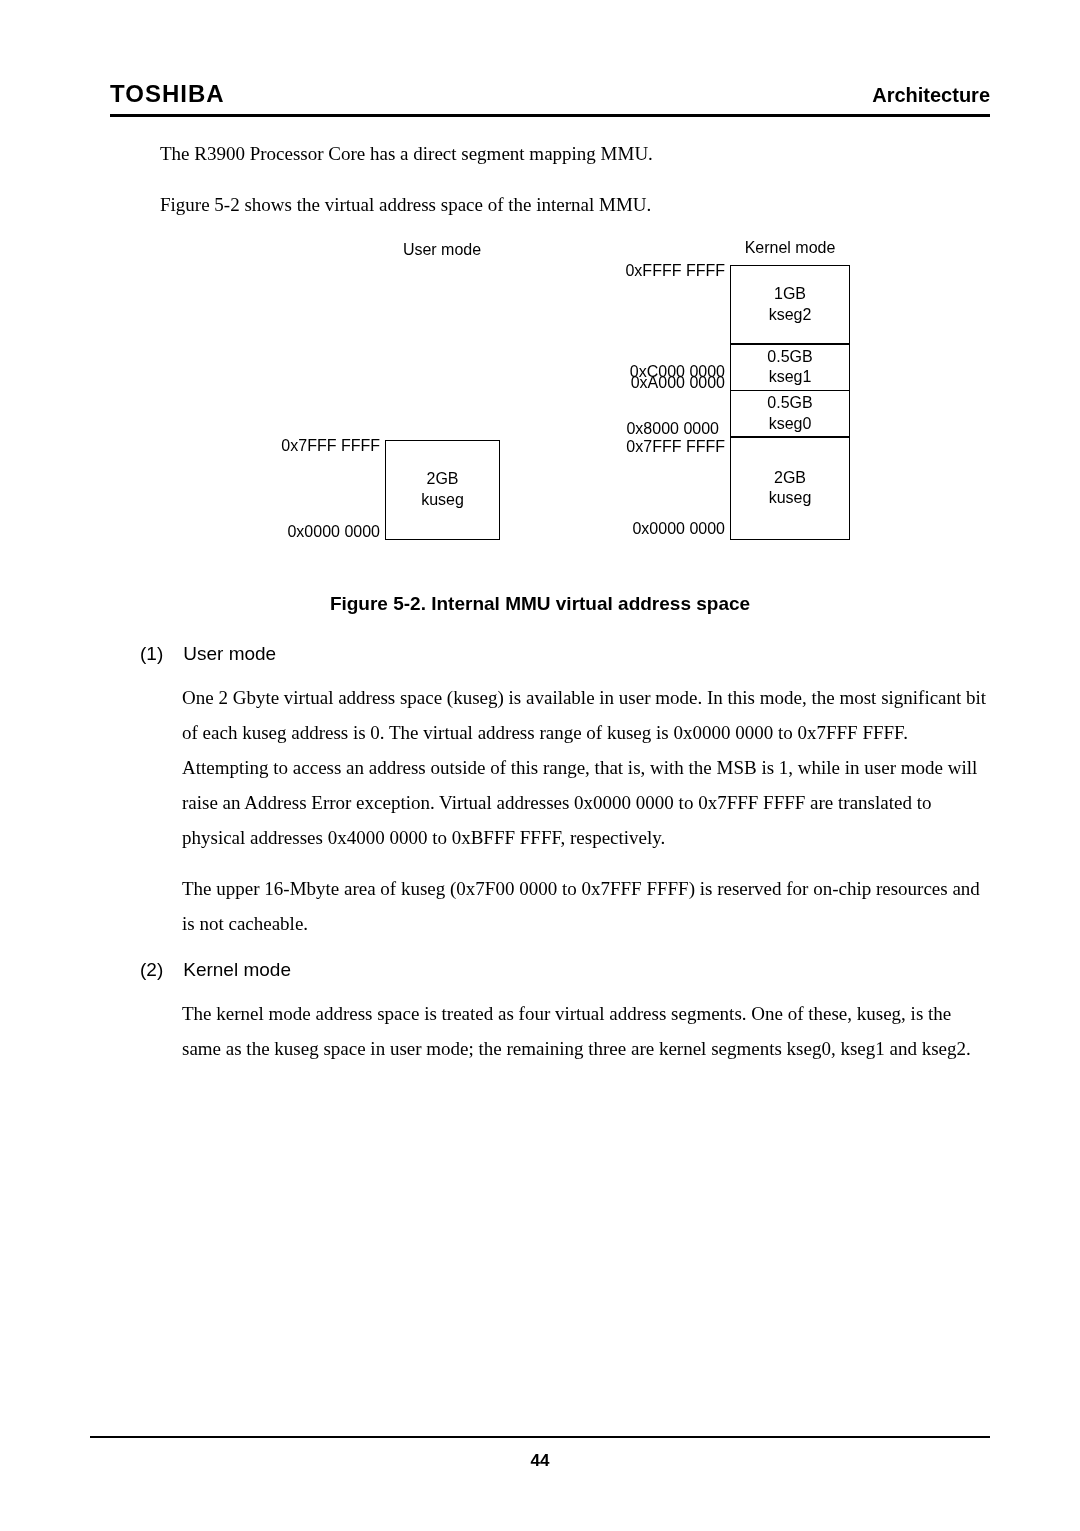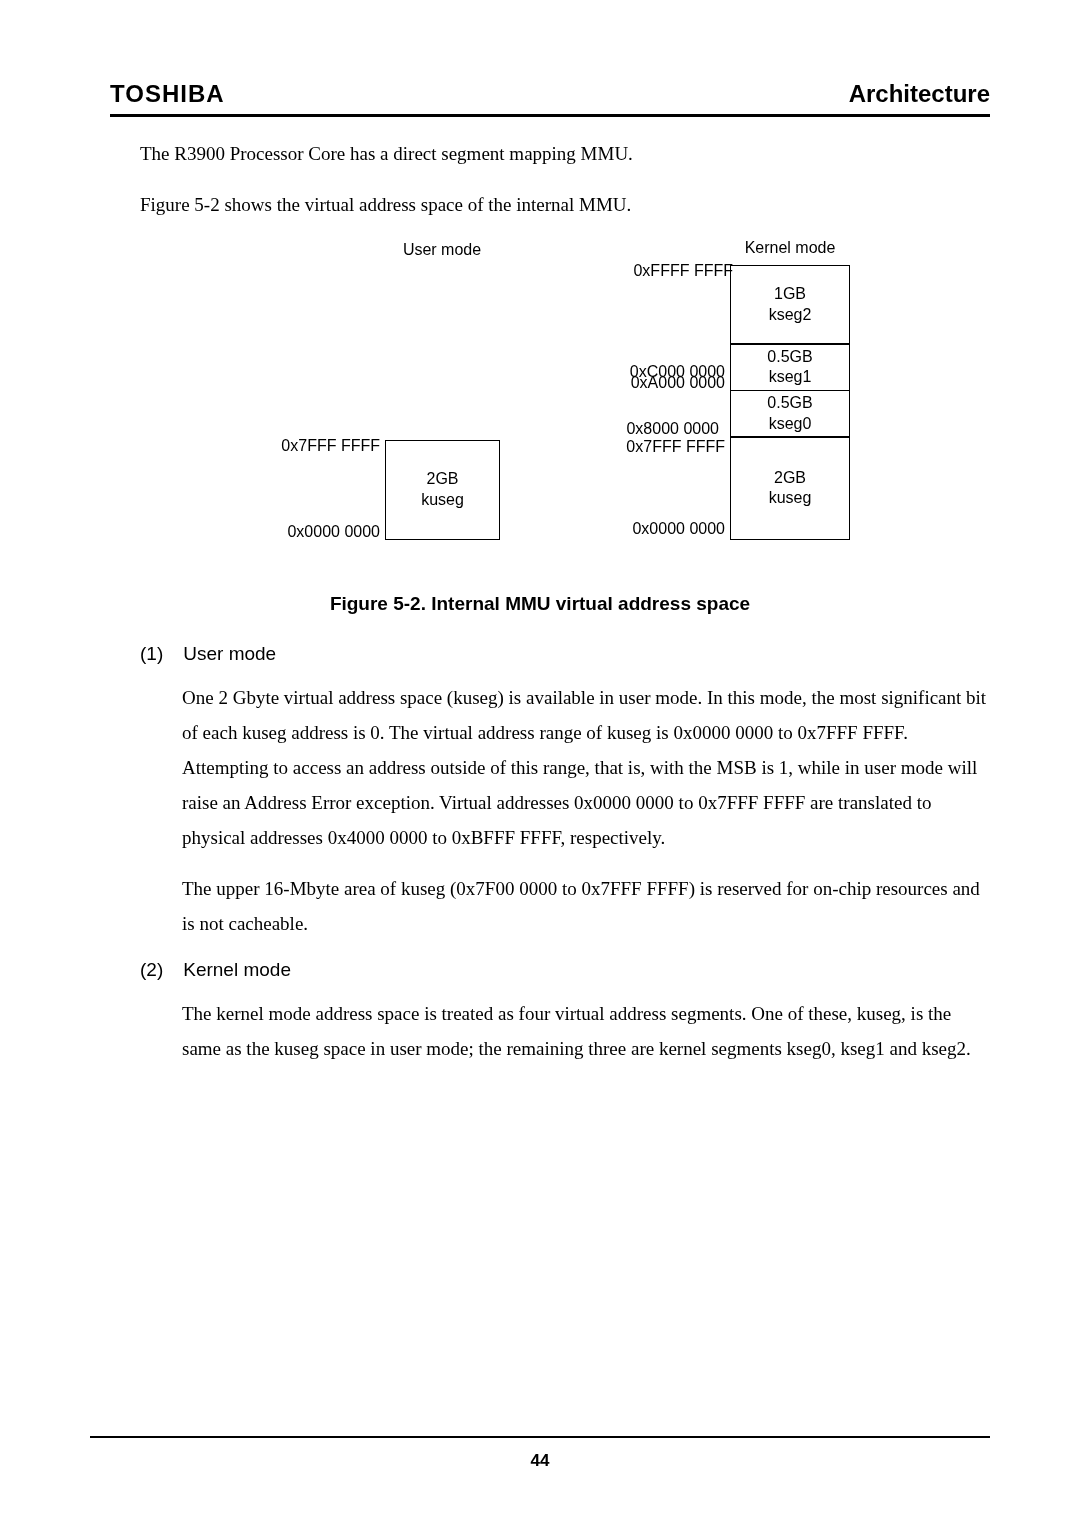--- a/index.html
+++ b/index.html
@@ -29,32 +29,32 @@
   }
   .brand {
     font-family: Arial, Helvetica, sans-serif;
     font-weight: 900;
     letter-spacing: 1px;
     font-size: 24px;
   }
   .chapter {
     font-family: Arial, Helvetica, sans-serif;
     font-weight: 700;
-    font-size: 24px;
+    font-size: 20px;
   }
 
   .section-heading {
     margin-top: 65px;
     font-family: Arial, Helvetica, sans-serif;
     font-size: 22px;
     display: flex;
     gap: 18px;
   }
   .body-text {
-    margin-left: 50px;
+    margin-left: 70px;
     font-size: 19px;
     line-height: 1.55;
   }
   .p {
     margin-top: 22px;
   }
 
   
   .figure {
     margin: 45px auto 20px auto;
@@ -165,21 +165,21 @@
     <div class="seg" style="left:510px; top:125px; width:120px; height:48px;">
       <span class="line1">0.5GB</span>
       <span class="line2">kseg0</span>
     </div>
 
     <div class="seg" style="left:510px; top:171.5px; width:120px; height:104px;">
       <span class="line1">2GB</span>
       <span class="line2">kuseg</span>
     </div>
 
-    <div class="addr-label" style="left:398px; top:-3px; width:115px;">0xFFFF FFFF</div>
+    <div class="addr-label" style="left:390px; top:-3px; width:115px;">0xFFFF FFFF</div>
     <div class="addr-label" style="left:390px; top:62px; width:115px;margin-top:36px;">0xC000 0000</div>
     <div class="addr-label" style="left:390px; top:109px; width:115px;">0xA000 0000</div>
     <div class="addr-label" style="left:384px; top:155px; width:115px;">0x8000 0000</div>
     <div class="addr-label" style="left:390px; top:173px; width:115px;">0x7FFF FFFF</div>
     <div class="addr-label" style="left:390px; top:255px; width:115px;">0x0000 0000</div>
 
   </div>
 
   <div class="figure-caption">Figure 5-2.   Internal MMU virtual address space</div>
 

